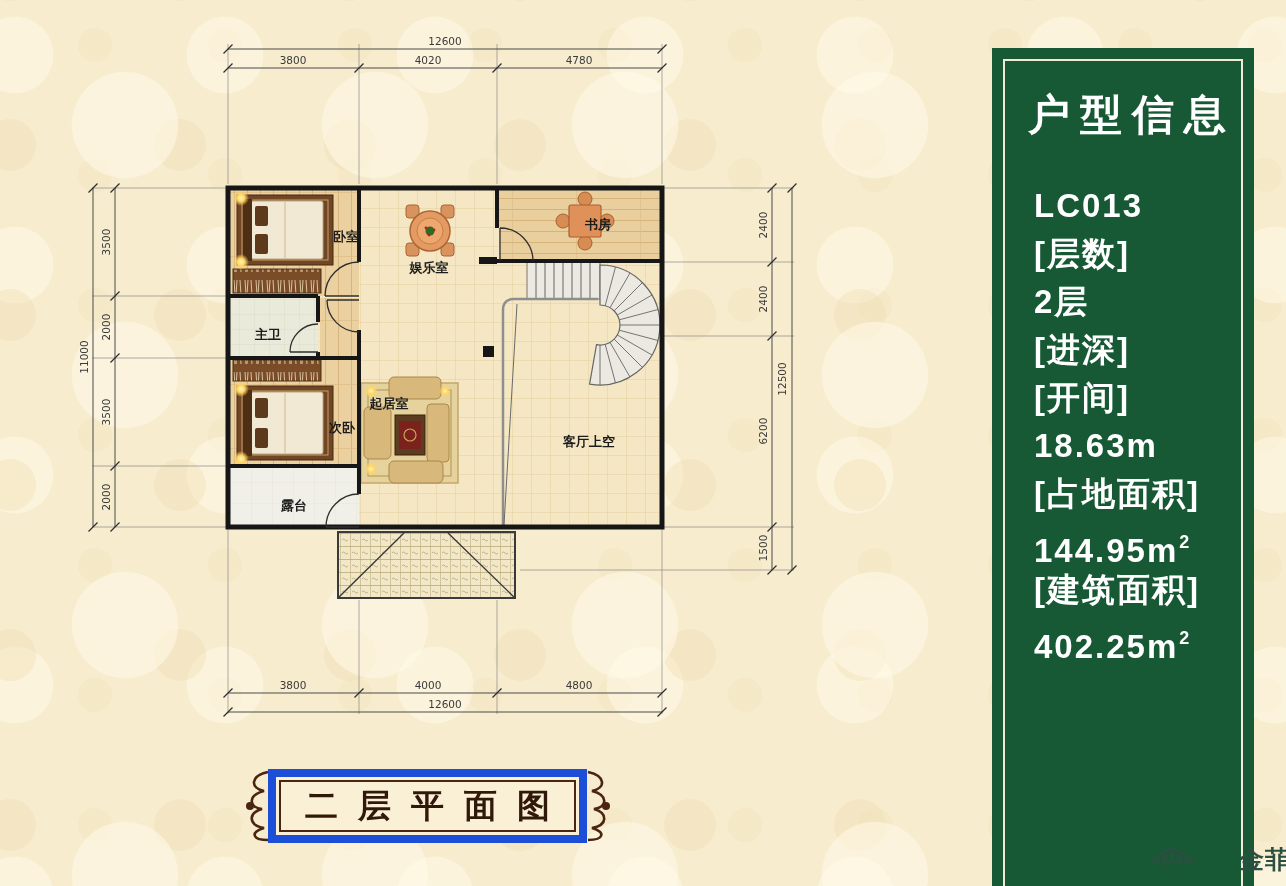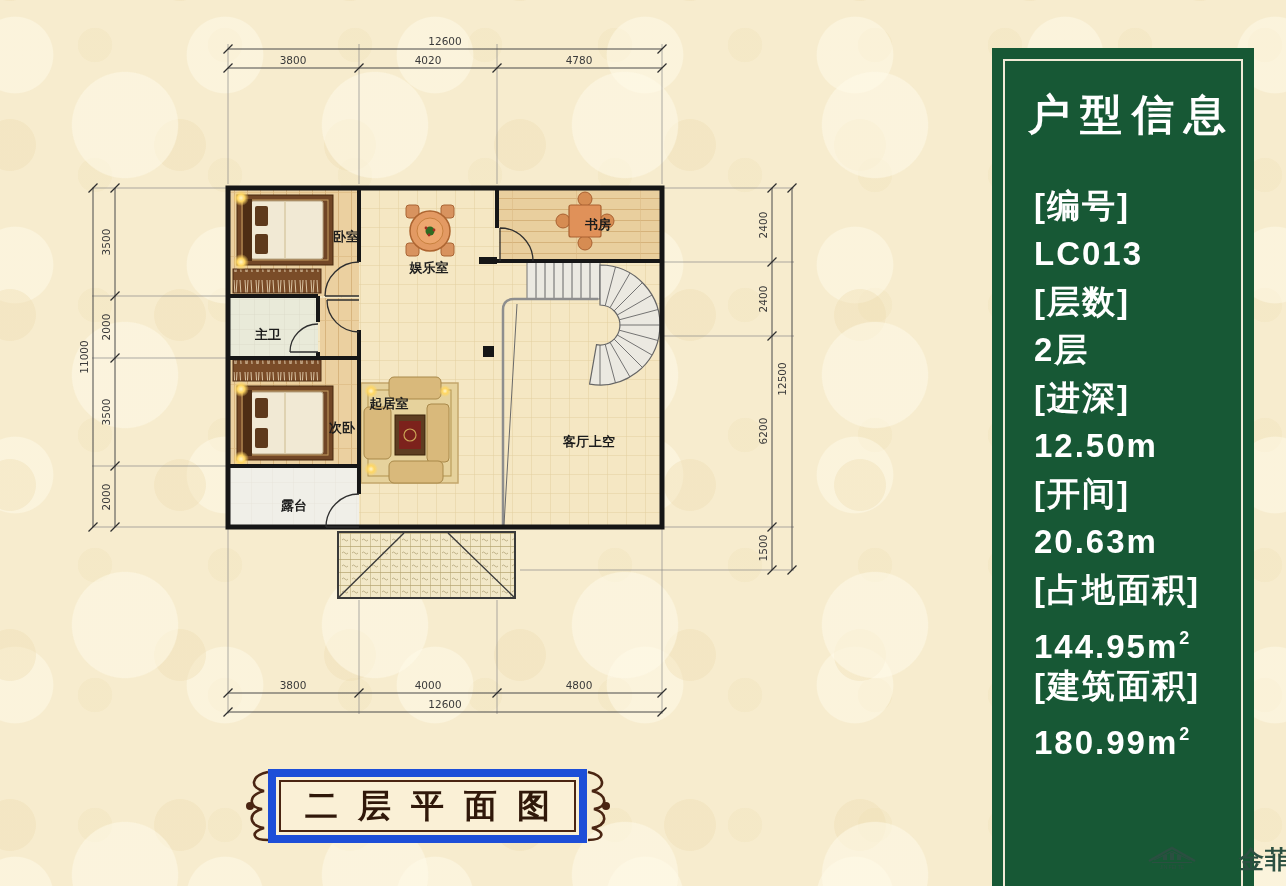--- a/index.html
+++ b/index.html
@@ -272,32 +272,30 @@
     <text x="389" y="408">起居室</text>
     <text x="589" y="446">客厅上空</text>
   </g>
 </svg>
 
 <div class="panel">
   <div class="panel-inner-border"></div>
   <div class="panel-content">
     <h1 class="panel-title">户型信息</h1>
     <div class="panel-lines">
-        <div class="panel-line"><span>[编号]</span></div>
         <div class="panel-line"><span>LC013</span></div>
         <div class="panel-line"><span>[层数]</span></div>
         <div class="panel-line"><span>2层</span></div>
         <div class="panel-line"><span>[进深]</span></div>
-        <div class="panel-line"><span>12.50m</span></div>
         <div class="panel-line"><span>[开间]</span></div>
-        <div class="panel-line"><span>20.63m</span></div>
+        <div class="panel-line"><span>18.63m</span></div>
         <div class="panel-line"><span>[占地面积]</span></div>
         <div class="panel-line"><span>144.95m</span><sup>2</sup></div>
         <div class="panel-line"><span>[建筑面积]</span></div>
-        <div class="panel-line"><span>180.99m</span><sup>2</sup></div>
+        <div class="panel-line"><span>402.25m</span><sup>2</sup></div>
       </div>
   </div>
 </div>
 
 <div class="plaque-wrap">
   <svg class="flourish left" width="30" height="76" viewBox="0 0 30 76">
     <path d="M28 4 C10 8 10 20 24 23 C8 27 8 39 22 41 C8 45 8 57 24 60 C10 64 12 72 28 72" fill="none" stroke="#4a2512" stroke-width="2.6"></path>
     <circle cx="10" cy="38" r="4" fill="#4a2512"></circle>
   </svg>
   <div class="plaque">

